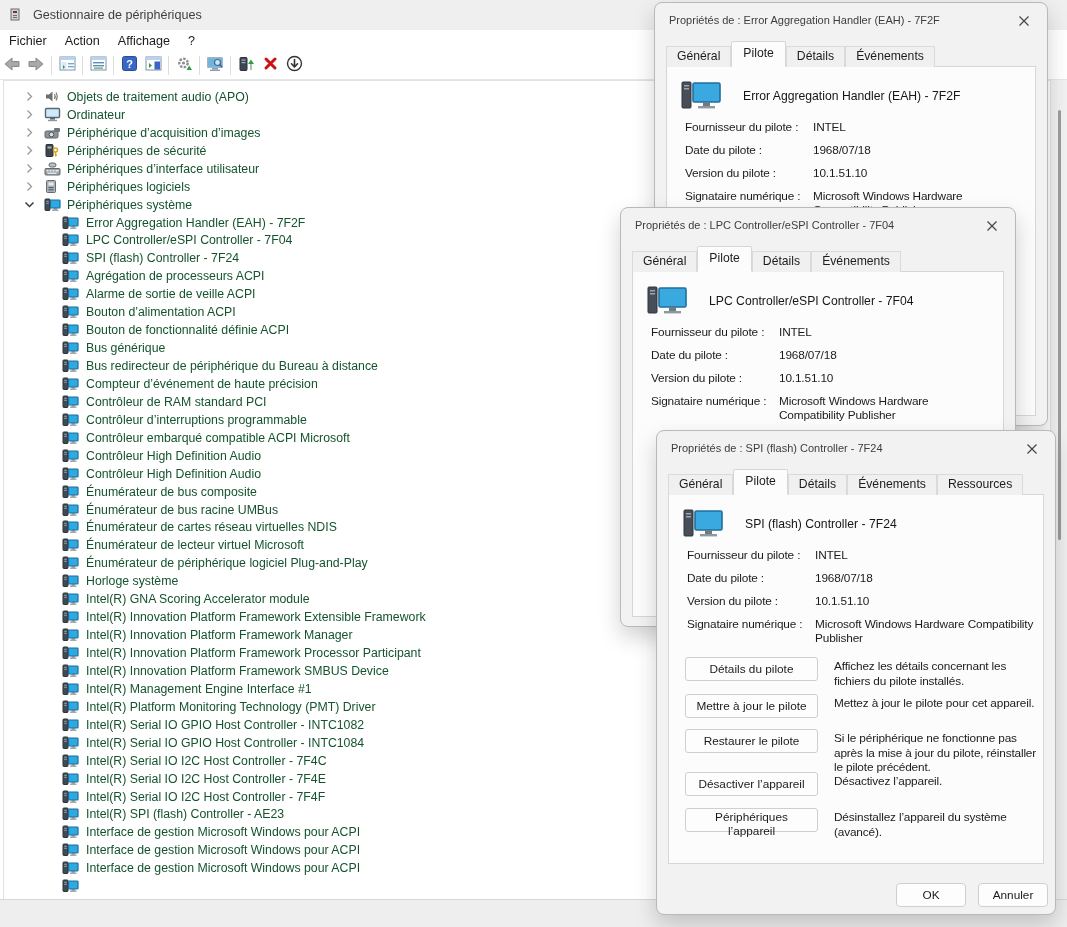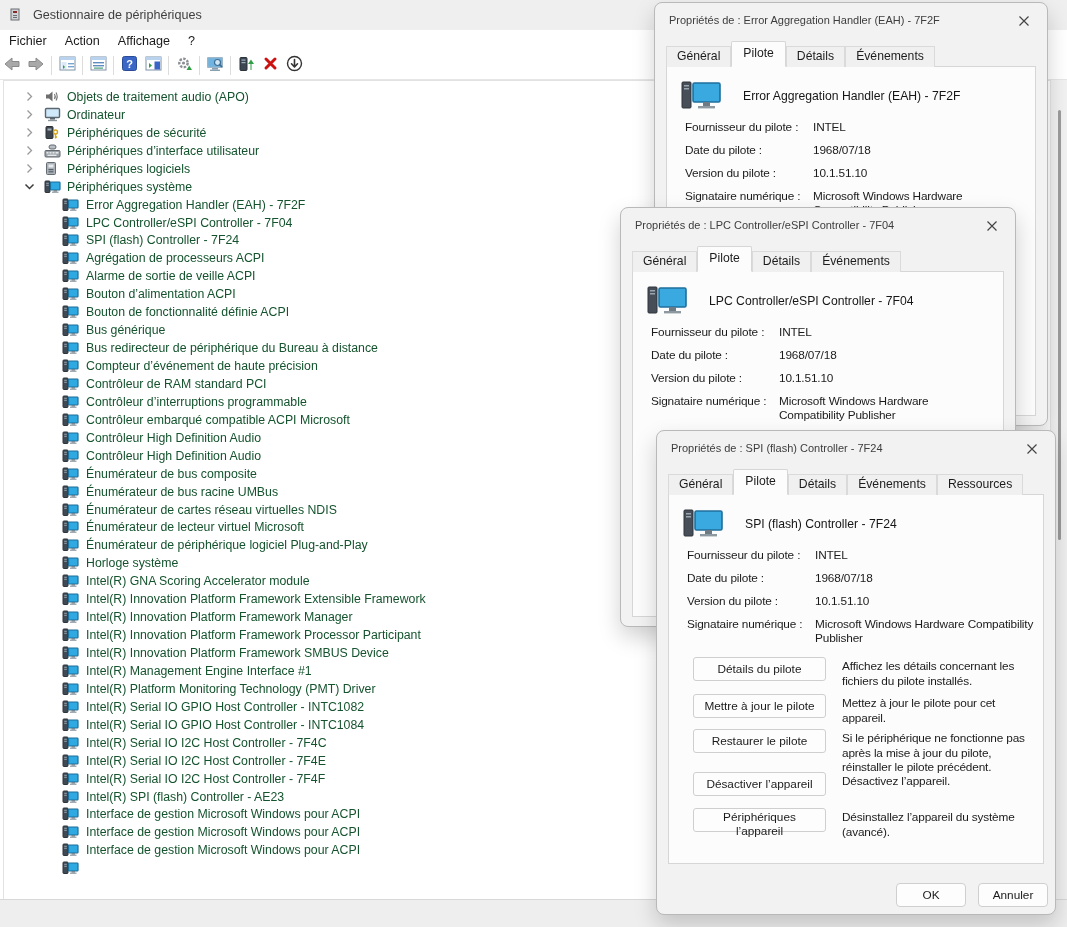--- a/index.html
+++ b/index.html
@@ -46,21 +46,21 @@
   .dlg2 .dlg-page{height:346px;}
   .dlg3 .dlg-page{height:370px;}
   .dev-row{position:absolute;top:12px;left:14px;display:flex;align-items:center;}
   .dev-icon{width:42px;height:34px;display:flex;}
   .dev-name{margin-left:20px;font-size:12.2px;color:#161616;}
   .dlg-fields{position:absolute;top:53px;left:18px;right:6px;font-size:11.8px;letter-spacing:-0.15px;color:#1b1b1b;}
   .fld-row{display:flex;margin-bottom:9px;line-height:14px;}
   .fld-label{width:128px;flex-shrink:0;}
   .fld-value{width:232px;}
   .dlg-actions{position:absolute;left:0;top:0;right:0;bottom:0;}
-  .act-row{position:absolute;left:24px;right:6px;display:flex;align-items:flex-start;}
+  .act-row{position:absolute;left:16px;right:6px;display:flex;align-items:flex-start;}
   .act-row:nth-child(1){top:162px;}
   .act-row:nth-child(2){top:199px;}
   .act-row:nth-child(3){top:234px;}
   .act-row:nth-child(4){top:277px;}
   .act-row:nth-child(5){top:313px;}
   .act-btn{width:133px;height:24px;flex-shrink:0;background:#fdfdfd;border:1px solid #cfcfcf;border-radius:3px;
     font-family:"Liberation Sans",sans-serif;font-size:11.8px;color:#1b1b1b;}
   .act-desc{margin-left:16px;width:212px;font-size:11.8px;letter-spacing:-0.15px;line-height:14.6px;color:#1b1b1b;margin-top:2px;}
   .btn{position:absolute;width:70px;height:24px;background:#fdfdfd;border:1px solid #cfcfcf;border-radius:4px;
     font-family:"Liberation Sans",sans-serif;font-size:11.8px;color:#1b1b1b;}
@@ -209,20 +209,35 @@
         </span>
         <span class="label">Ordinateur</span>
       </div>
       <div class="tree-row">
         <span class="twisty">
           <svg width="7" height="11" viewBox="0 0 7 11">
             <path d="M1.5 1.5 L5.5 5.5 L1.5 9.5" fill="none" stroke="#9a9a9a" stroke-width="1.3"></path>
           </svg>
         </span>
         <span class="cicon">
+          <svg width="17" height="14" viewBox="0 0 17 14">
+            <rect x="1" y="5" width="13" height="7" rx="1.5" fill="#8d9499" stroke="#5f666b"></rect>
+            <circle cx="7.5" cy="8.5" r="2.4" fill="#d7dde1" stroke="#4c5358"></circle>
+            <rect x="10" y="2" width="6" height="4" rx="1" fill="#6f767b"></rect>
+          </svg>
+        </span>
+        <span class="label">Périphérique d’acquisition d’images</span>
+      </div>
+      <div class="tree-row">
+        <span class="twisty">
+          <svg width="7" height="11" viewBox="0 0 7 11">
+            <path d="M1.5 1.5 L5.5 5.5 L1.5 9.5" fill="none" stroke="#9a9a9a" stroke-width="1.3"></path>
+          </svg>
+        </span>
+        <span class="cicon">
           <svg width="15" height="15" viewBox="0 0 15 15">
             <rect x="2" y="1.5" width="7" height="12" rx="1" fill="#3f454c" stroke="#2b3036"></rect>
             <rect x="3.5" y="3.5" width="4" height="2" fill="#9fb0bd"></rect>
             <circle cx="11.5" cy="7" r="2" fill="none" stroke="#d6a516" stroke-width="1.4"></circle>
             <path d="M11.5 9 L11.5 13.5 M11.5 12 L13 12" stroke="#d6a516" stroke-width="1.4"></path>
           </svg>
         </span>
         <span class="label">Périphériques de sécurité</span>
       </div>
       <div class="tree-row">

